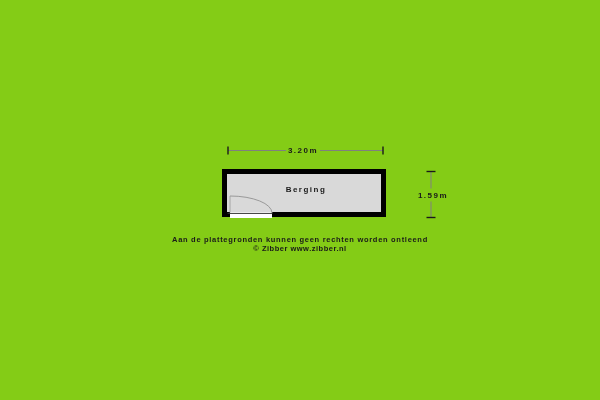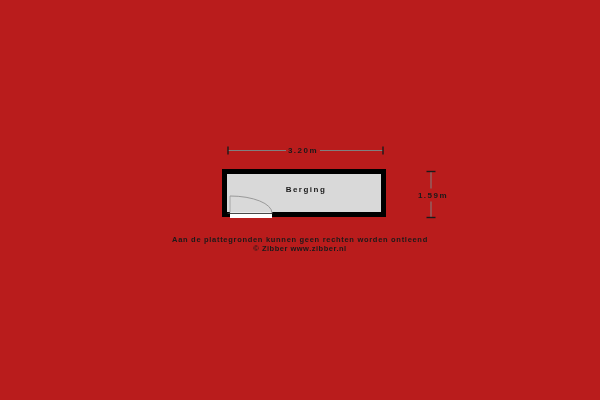--- a/index.html
+++ b/index.html
@@ -8,21 +8,21 @@
     width: 600px;
     height: 400px;
     background: #ffffff;
     font-family: "Liberation Sans", sans-serif;
     overflow: hidden;
   }
   .canvas {
     position: relative;
     width: 600px;
     height: 400px;
-    background: #b91c1c;
+    background: #84cc16;
   }
   svg text {
     font-family: "Liberation Sans", sans-serif;
     font-weight: bold;
     fill: #1a1a1a;
   }
   .dim-label, .room-label {
     font-size: 8px;
     letter-spacing: 1.5px;
   }

